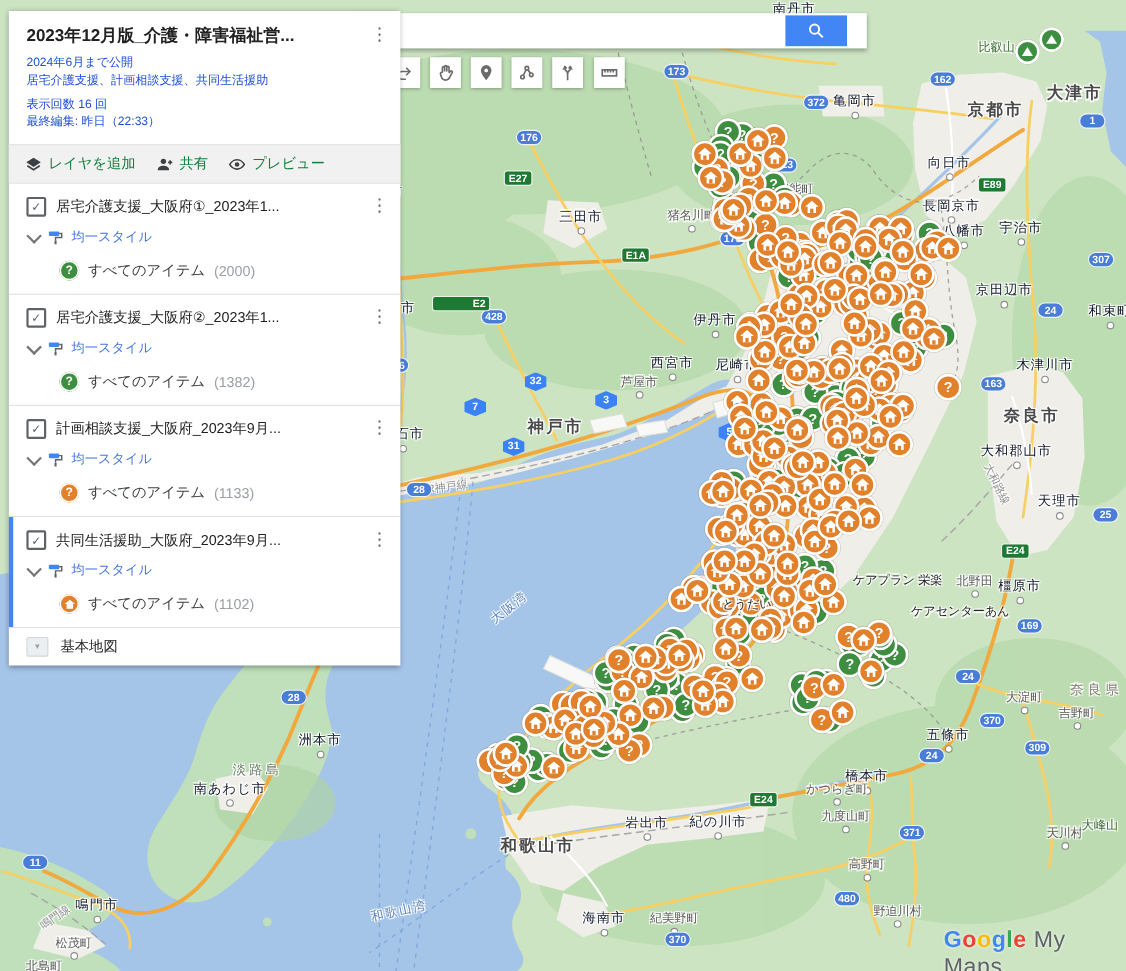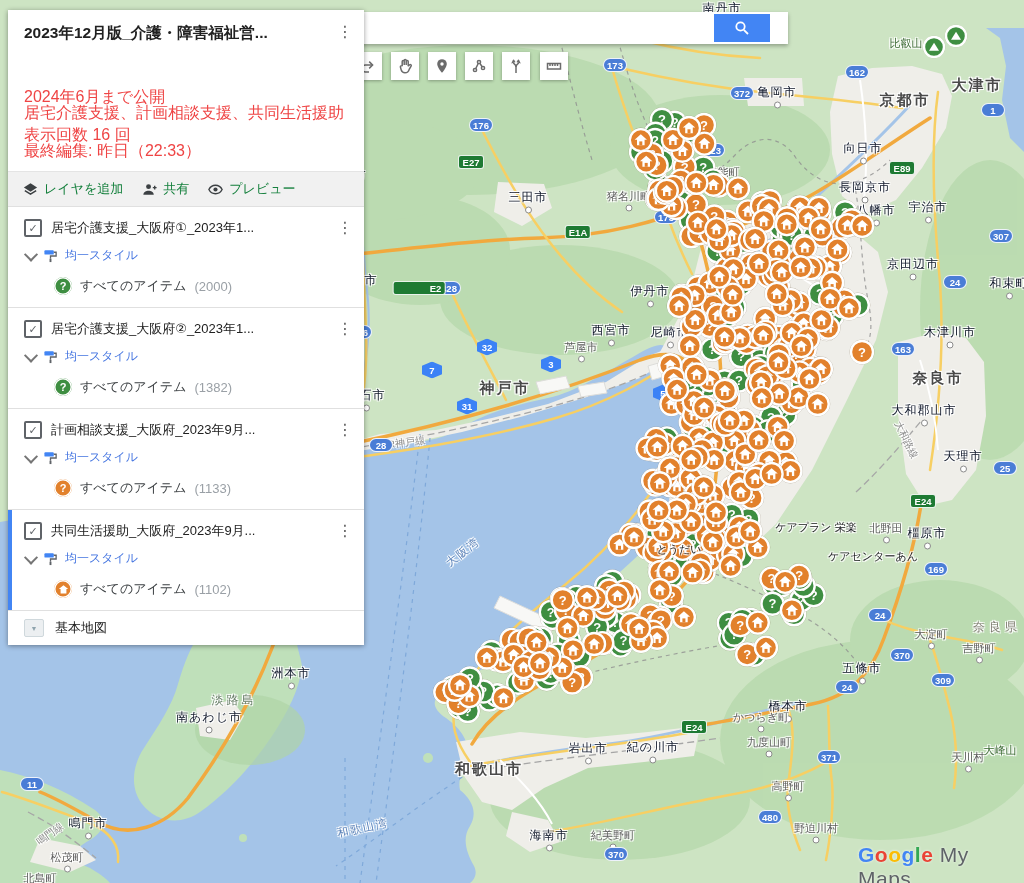--- a/index.html
+++ b/index.html
@@ -47,21 +47,21 @@
   .tool-btn + .tool-btn{border-left:1px solid #e8e8e8;}
   .tool-btn svg{stroke:#6b6b6b;fill:none;stroke-width:1.5;}
   .gap-l{margin-left:1px;}
   
   .panel{position:absolute;left:8px;top:10px;width:356px;background:#fff;z-index:6;
          box-shadow:0 1px 5px rgba(0,0,0,.4);}
   .panel-header{display:flex;align-items:flex-start;padding:13px 10px 4px 16px;}
   .panel-title{flex:1;font-size:15.5px;font-weight:bold;color:#212121;line-height:20px;
         white-space:nowrap;overflow:hidden;}
   .kebab{width:18px;text-align:center;color:#616161;font-size:16px;cursor:pointer;line-height:18px;}
-  .meta{padding:2px 16px 0;font-size:16px;color:#ef4444;line-height:16px;margin-top:40px;}
+  .meta{padding:2px 16px 0;font-size:11px;color:#1d4ed8;line-height:16px;}
   .meta .gap{height:6px;}
   .panel-actions{margin-top:12px;background:#f1f1f1;height:34px;display:flex;align-items:center;
         padding:0 14px;gap:18px;border-top:1px solid #e4e4e4;}
   .action{display:flex;align-items:center;gap:5px;font-size:13px;color:#15803d;cursor:pointer;}
   .layer{position:relative;border-top:1px solid #e0e0e0;padding:12px 10px 12px 16px;}
   .layer.sel::before{content:"";position:absolute;left:0;top:0;bottom:0;width:4px;background:#4285F4;}
   .layer-head{display:flex;align-items:center;}
   .cbx{width:14px;height:14px;border:2px solid #5f6368;border-radius:2px;margin-right:9px;
        display:flex;align-items:center;justify-content:center;font-size:11px;font-weight:bold;
        color:#5f6368;cursor:pointer;flex:none;}
@@ -283,21 +283,21 @@
       <span class="shield sh-b" style="left: 936px; top: 569px;">169</span>
       <span class="shield sh-b" style="left: 880px; top: 615px;">24</span>
       <span class="shield sh-b" style="left: 847px; top: 687px;">24</span>
       <span class="shield sh-b" style="left: 902px; top: 655px;">370</span>
       <span class="shield sh-b" style="left: 943px; top: 680px;">309</span>
       <span class="shield sh-b" style="left: 829px; top: 757px;">371</span>
       <span class="shield sh-b" style="left: 616px; top: 854px;">370</span>
       <span class="shield sh-b" style="left: 770px; top: 817px;">480</span>
       <span class="shield sh-e" style="left: 471px; top: 162px;">E27</span>
       <span class="shield sh-e" style="left: 578px; top: 232px;">E1A</span>
-      <span class="shield sh-e" style="left: 419px; top: 288px; padding-left: 36px;">E2</span>
+      <span class="shield sh-e" style="left: 419px; top: 276px; padding-left: 36px;">E2</span>
       <span class="shield sh-e" style="left: 902px; top: 168px;">E89</span>
       <span class="shield sh-e" style="left: 923px; top: 501px;">E24</span>
       <span class="shield sh-e" style="left: 694px; top: 727px;">E24</span>
       <span class="shield sh-h" style="left: 487px; top: 347px;">32</span>
       <span class="shield sh-h" style="left: 432px; top: 370px;">7</span>
       <span class="shield sh-h" style="left: 551px; top: 364px;">3</span>
       <span class="shield sh-h" style="left: 467px; top: 406px;">31</span>
       <span class="shield sh-h" style="left: 663px; top: 393px;">5</span>
     </div>
 

